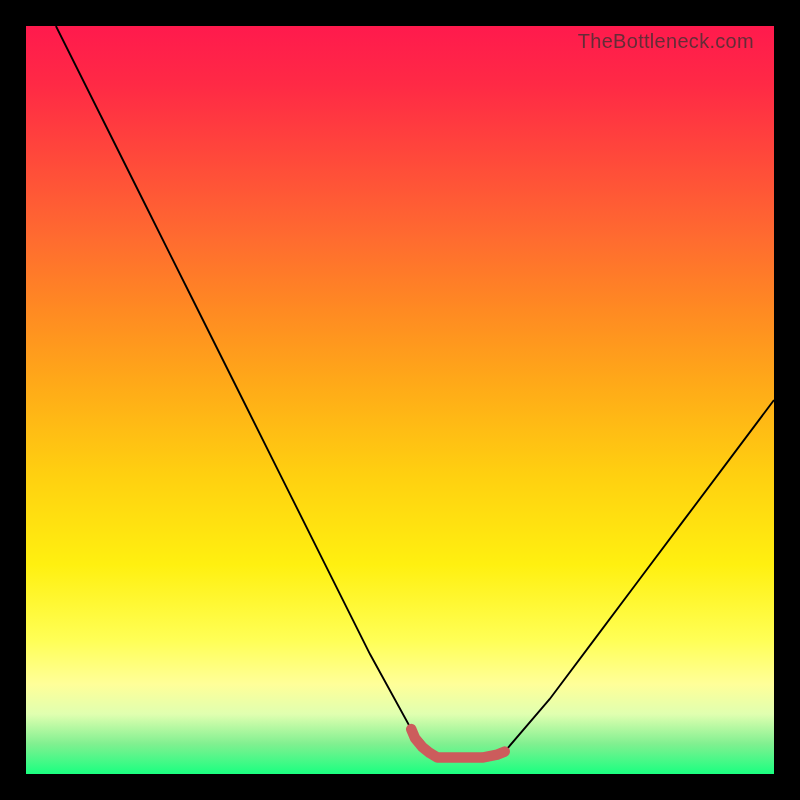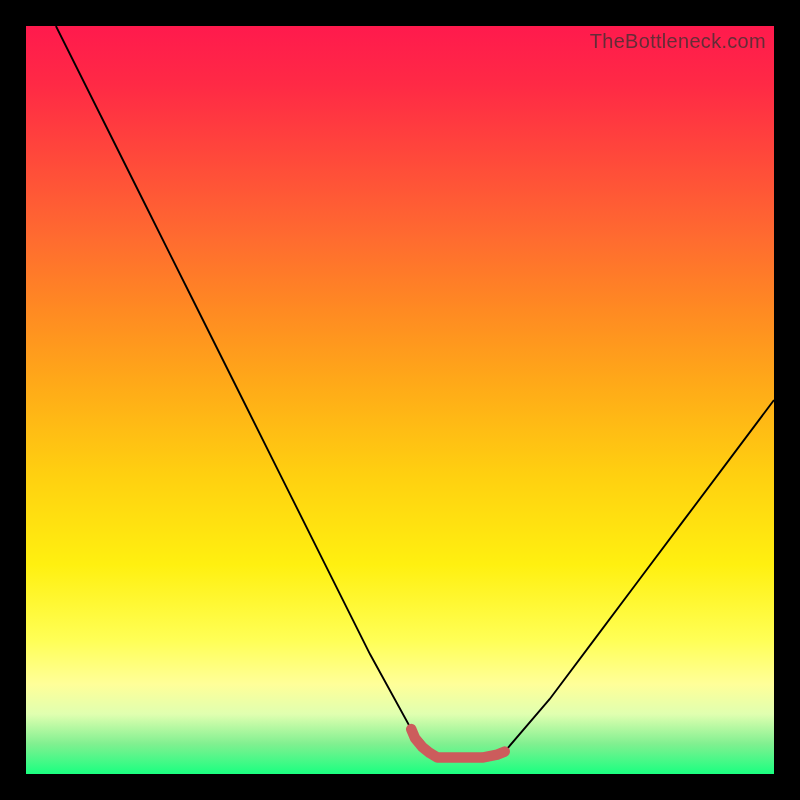--- a/index.html
+++ b/index.html
@@ -29,21 +29,21 @@
       #ffff55 82%,
       #ffff99 88%,
       #e0ffb0 92%,
       #80f090 96%,
       #1aff80 100%
     );
   }
   .watermark {
     position: absolute;
     top: 4px;
-    right: 8px;
+    right: 20px;
     color: rgba(50,50,50,0.75);
     font-size: 20px;
     font-weight: 500;
     letter-spacing: 0.3px;
     z-index: 10;
   }
   svg.curve {
     position: absolute;
     left: 0;
     top: 0;

